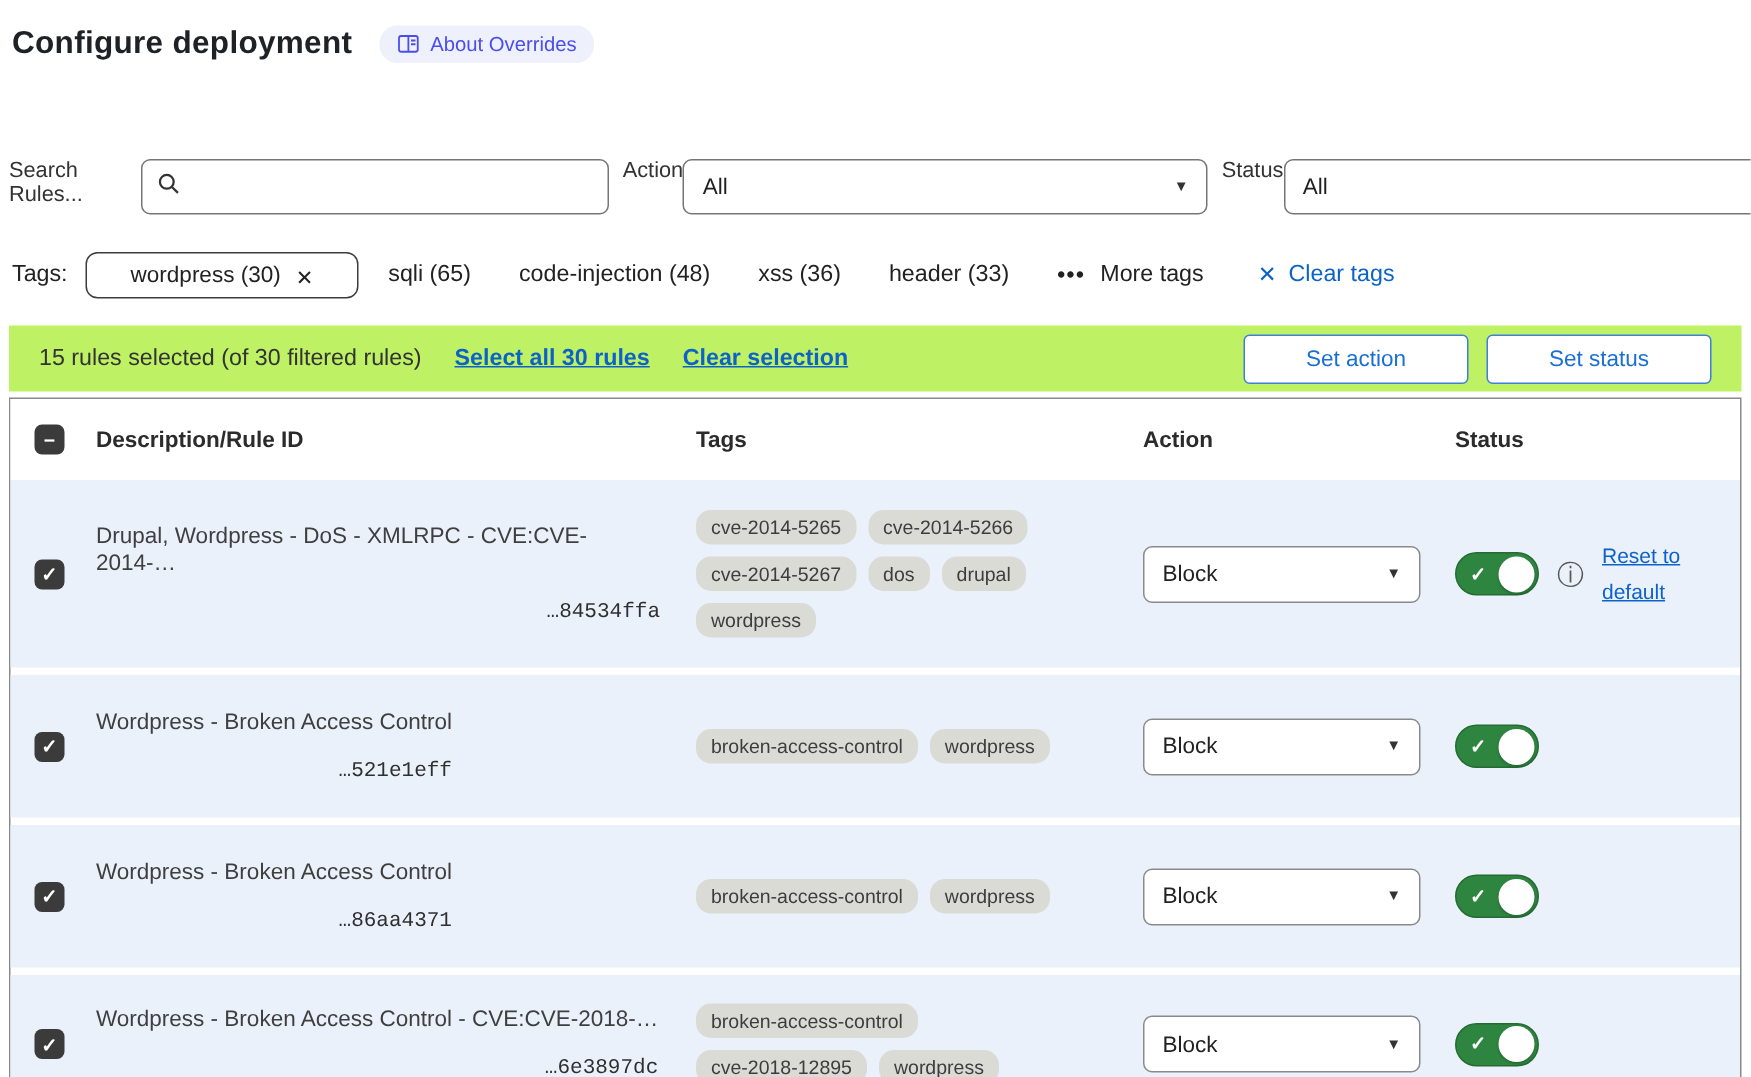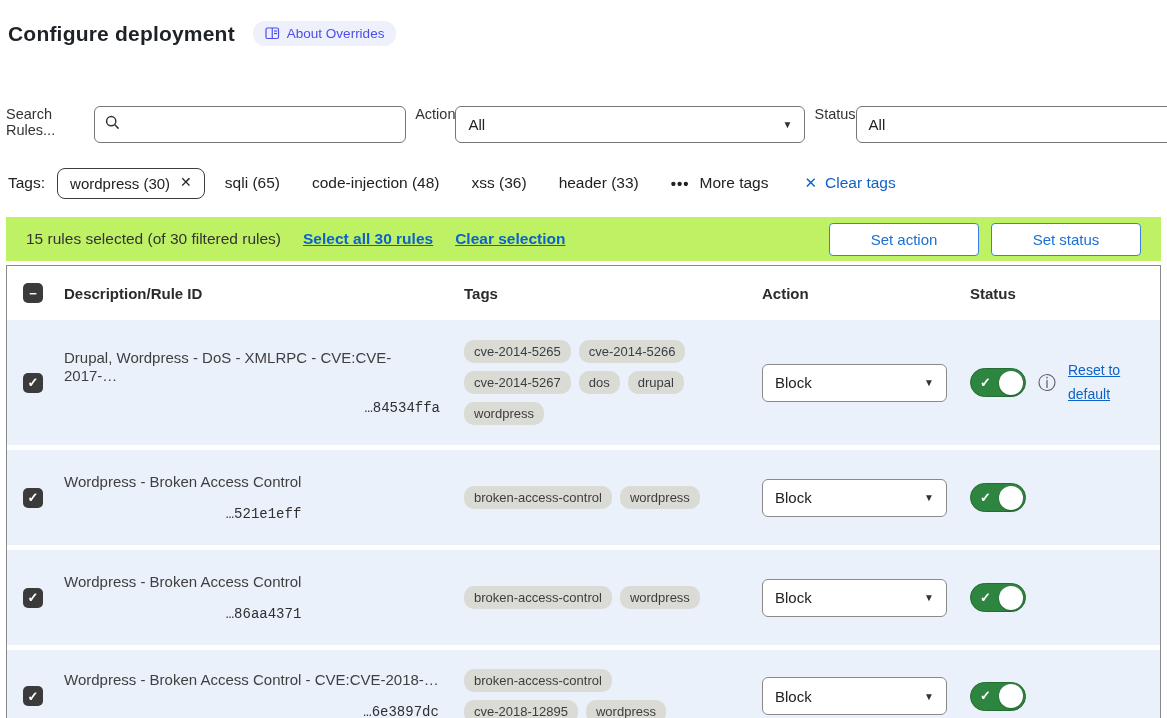--- a/index.html
+++ b/index.html
@@ -1,21 +1,21 @@
 <!DOCTYPE html>
 <html><head>
 <meta charset="utf-8">
 <style>
   * { box-sizing: border-box; margin: 0; padding: 0; }
   html, body { width: 1167px; height: 718px; overflow: hidden; background: #ffffff; }
   body { font-family: "Liberation Sans", sans-serif; color: #2b2b2b; }
   .page { width: 1167px; padding: 10px 6px 0 6px; }
 
   
-  .page-header { display: flex; align-items: flex-end; gap: 18px; margin: 2px 0 0 2px; height: 34px; }
+  .page-header { display: flex; align-items: center; gap: 18px; margin: 2px 0 0 2px; height: 34px; }
   .page-title { font-size: 21px; font-weight: 700; color: #1e2227; letter-spacing: .2px; }
   .about-badge { display: inline-flex; align-items: center; gap: 7px; background: #eef0fb; color: #4b4ded;
     border-radius: 12px; padding: 5px 12px; font-size: 13.5px; cursor: pointer; border: none; }
   .about-badge svg { display: block; }
 
   
   .filters { display: flex; align-items: flex-end; gap: 9px; margin-top: 16px; }
   .filter-group { display: flex; }
   .filter-label { font-size: 14.5px; color: #333; margin-bottom: 5px; }
   .search-box { width: 351px; height: 37px; border: 1px solid #767676; border-radius: 6px;
@@ -27,22 +27,22 @@
     color: #222; cursor: pointer; }
   .select-action { width: 350px; }
   .select-status { width: 348px; }
   .caret { font-size: 10px; color: #333; }
   .search-btn { width: 88px; height: 38px; background: #4c1d95; color: #fff; border: none; border-radius: 4px;
     font-size: 15px; cursor: pointer; font-family: "Liberation Sans", sans-serif; margin-top: 43px; }
 
   
   .tags-bar { display: flex; align-items: center; margin-top: 22px; height: 36px; font-size: 15.5px; color: #222; }
   .tags-label { margin-left: 2px; }
-  .selected-chip { display: inline-flex; align-items: flex-start; gap: 10px; border: 1.5px solid #3c3c3c;
-    border-radius: 8px; padding: 6px 12px; margin-left: 12px; cursor: pointer; background: #fff; font-size: 15px; }
+  .selected-chip { display: inline-flex; align-items: flex-end; gap: 10px; border: 1.5px solid #3c3c3c;
+    border-radius: 8px; padding: 6px 29px; margin-left: 12px; cursor: pointer; background: #fff; font-size: 15px; }
   .chip-close { font-size: 14px; color: #222; cursor: pointer; line-height: 1; }
   .plain-tags { display: flex; align-items: center; gap: 32px; margin-left: 20px; }
   .plain-tag { cursor: pointer; color: #222; }
   .more-tags { display: inline-flex; align-items: center; gap: 10px; margin-left: 32px; cursor: pointer; color: #222; }
   .dots-icon { font-weight: 700; letter-spacing: 1px; font-size: 15px; }
   .clear-tags { display: inline-flex; align-items: center; gap: 8px; margin-left: 36px; cursor: pointer; }
   .clear-tags .x-icon { color: #0d62c9; font-size: 15px; }
   .clear-tags a { color: #0d62c9; font-size: 15.5px; }
 
   
@@ -190,21 +190,21 @@
     </div>
 
     <div class="tgrid trow first row-1">
       <div class="col-check cell">
         <div class="checkbox">
           <span>✓</span>
         </div>
       </div>
       <div class="cell desc-cell">
         <div class="desc-block">
-          <div class="desc-text">Drupal, Wordpress - DoS - XMLRPC - CVE:CVE-2017-…</div>
+          <div class="desc-text">Drupal, Wordpress - DoS - XMLRPC - CVE:CVE-2014-…</div>
           <div class="rule-id">…84534ffa</div>
         </div>
       </div>
       <div class="cell tags-cell">
         <div class="chip-wrap">
           <span class="tag-chip">cve-2014-5265</span>
           <span class="tag-chip">cve-2014-5266</span>
           <span class="tag-chip">cve-2014-5267</span>
           <span class="tag-chip">dos</span>
           <span class="tag-chip">drupal</span>

